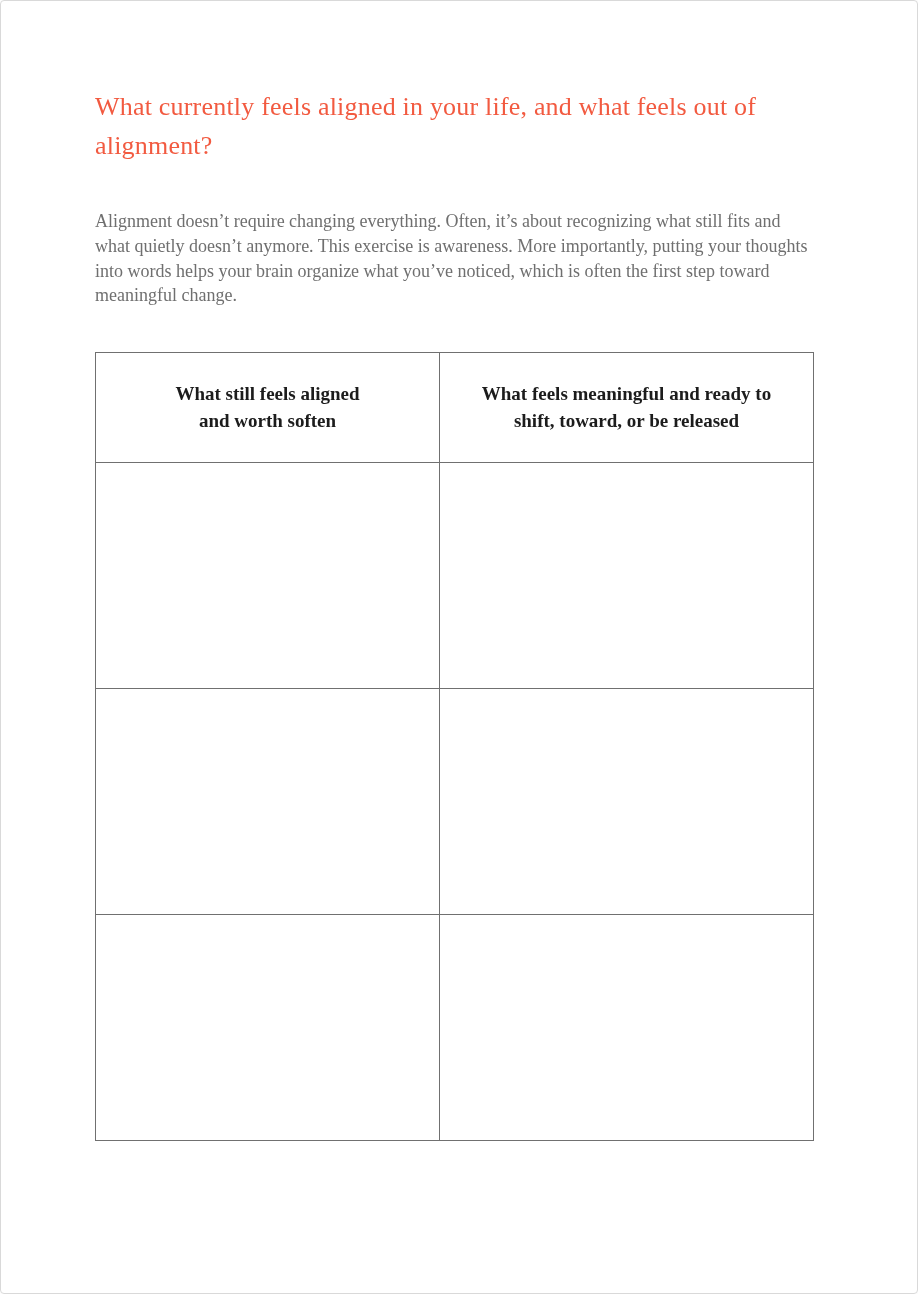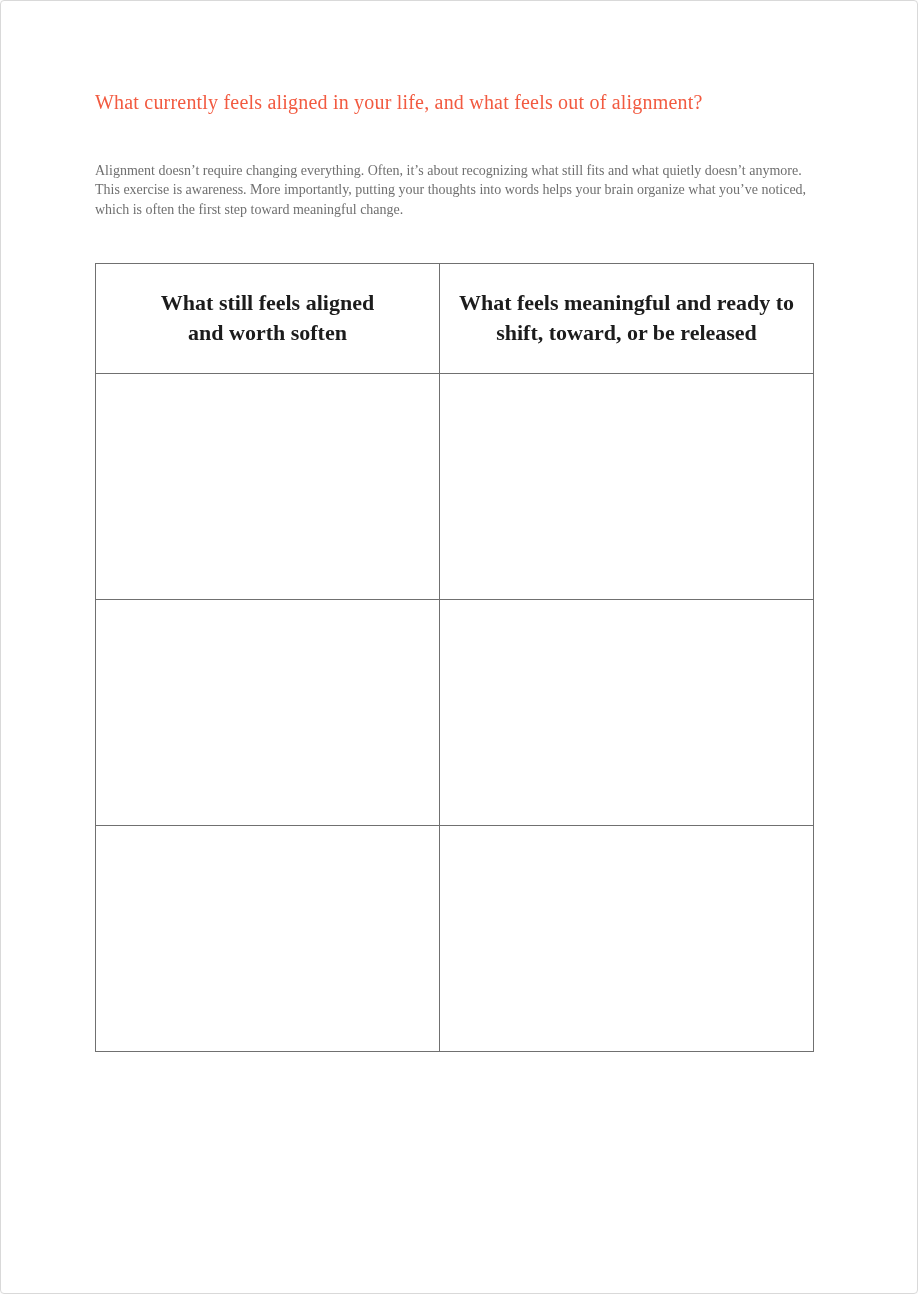--- a/index.html
+++ b/index.html
@@ -21,48 +21,48 @@
   }
   .title {
     font-size: 33px;
     font-weight: normal;
     letter-spacing: 0.5px;
     color: var(--title_teal, #24a7ae);
     line-height: 1.2;
   }
   .question {
     margin-top: 28px;
-    font-size: 20px;
+    font-size: 26px;
     font-weight: normal;
     letter-spacing: 0.2px;
     color: var(--question_coral, #f25a40);
     line-height: 1.5;
     max-width: 740px;
   }
   .intro {
     margin-top: 44px;
-    font-size: 14px;
+    font-size: 18px;
     color: var(--body_gray, #6f6f6f);
     line-height: 1.38;
     max-width: 732px;
   }
   table.worksheet {
     margin-top: 44px;
     width: 718px;
     border-collapse: collapse;
     table-layout: fixed;
   }
   table.worksheet th,
   table.worksheet td {
     border: 1.5px solid var(--table_border, #707070);
     background: #ffffff;
   }
   table.worksheet th {
     height: 110px;
-    font-size: 22px;
+    font-size: 19px;
     font-weight: bold;
     color: var(--header_text, #1c1c1c);
     line-height: 1.4;
     text-align: center;
     vertical-align: middle;
     padding: 4px 18px;
   }
   table.worksheet td {
     height: 226px;
   }

